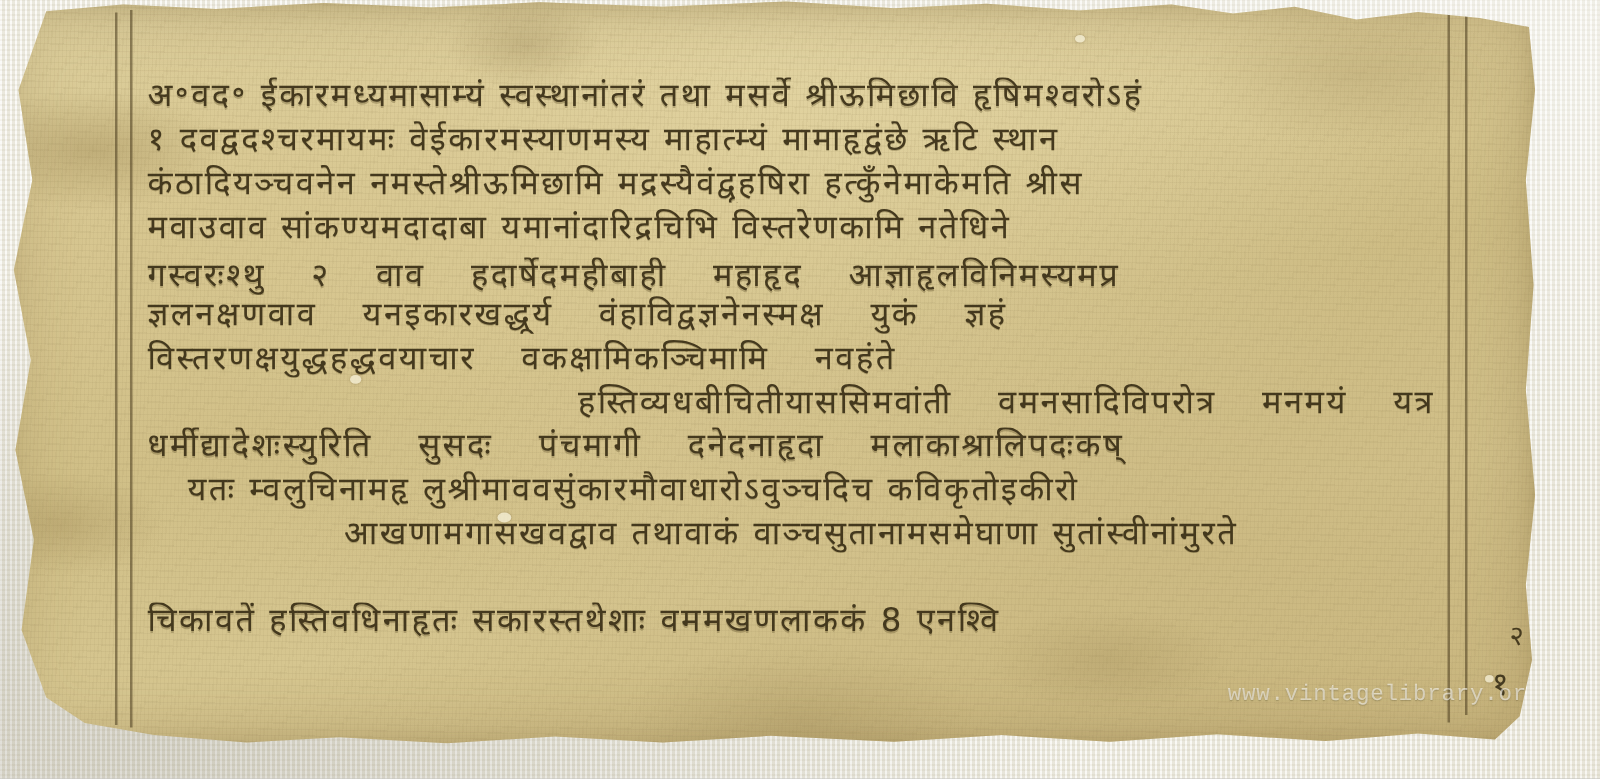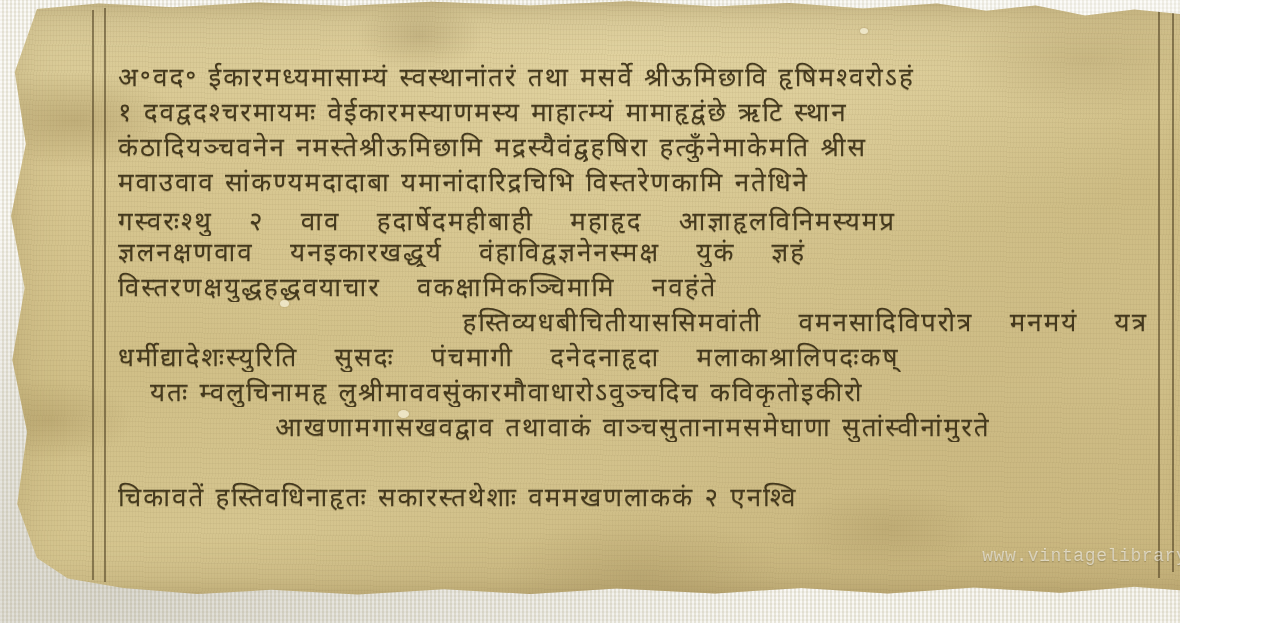--- a/index.html
+++ b/index.html
@@ -5,21 +5,21 @@
   html, body {
     margin: 0;
     padding: 0;
     background: #ffffff;
   }
   body {
     font-family: "Liberation Sans", sans-serif;
   }
   #stage {
     position: relative;
-    width: 1180px;
+    width: 1280px;
     height: 623px;
     overflow: hidden;
     background: #737373;
   }
 
   
   .cloth {
     position: absolute;
     inset: 0;
     background:
@@ -199,21 +199,21 @@
         <div class="line wide" style="top:35px;">१ दवद्वदश्चरमायमः वेईकारमस्याणमस्य माहात्म्यं मामाहृद्वंछे ऋटि स्थान</div>
         <div class="line wide" style="top:70px;">कंठादियञ्चवनेन नमस्तेश्रीऊमिछामि मद्रस्यैवंद्वृहषिरा हत्कुँनेमाकेमति श्रीस</div>
         <div class="line wide" style="top:105px;">मवाउवाव सांकण्यमदादाबा यमानांदारिद्रचिभि विस्तरेणकामि नतेधिने</div>
         <div class="line wide gap" style="top:144px;">गस्वरःश्थु २ वाव हदार्षेदमहीबाही     महाहृद आज्ञाहृलविनिमस्यमप्र</div>
         <div class="line wide gap" style="top:175px;">ज्ञलनक्षणवाव यनइकारखद्धूर्य       वंहाविद्वज्ञनेनस्मक्ष युकं ज्ञहं</div>
         <div class="line wide gap" style="top:210px;">विस्तरणक्षयुद्धहद्धवयाचार          वकक्षामिकञ्चिमामि नवहंते</div>
         <div class="line wide gap" style="top:245px;text-align:right;">हस्तिव्यधबीचितीयाससिमवांती        वमनसादिविपरोत्र मनमयं यत्र</div>
         <div class="line wide gap" style="top:280px;">धर्मीद्यादेशःस्युरिति सुसदः पंचमागी   दनेदनाहृदा मलाकाश्रालिपदःकष्</div>
         <div class="line wide" style="top:315px;margin-left:32px;">यतः म्वलुचिनामहृ लुश्रीमाववसुंकारमौवाधारोऽवुञ्चदिच कविकृतोइकीरो</div>
         <div class="line wide" style="top:350px;text-align:center;">आखणामगासखवद्वाव तथावाकं वाञ्चसुतानामसमेघाणा सुतांस्वीनांमुरते</div>
-        <div class="line wide" style="top:420px;">चिकावतें हस्तिवधिनाहृतः सकारस्तथेशाः वममखणलाककं २ एनश्वि</div>
+        <div class="line wide" style="top:420px;">चिकावतें हस्तिवधिनाहृतः सकारस्तथेशाः वममखणलाककं 8 एनश्वि</div>
       </div>
 
       <div class="folio-num">२</div>
       <div class="folio-mark">१</div>
 
       <div class="speck" style="left:280px; top:300px; width:9px; height:7px;"></div>
       <div class="speck" style="left:398px; top:410px; width:11px; height:8px;"></div>
       <div class="speck" style="left:860px; top:28px;  width:8px;  height:6px;"></div>
       <div class="speck" style="left:1188px; top:540px; width:7px; height:6px;"></div>
 

